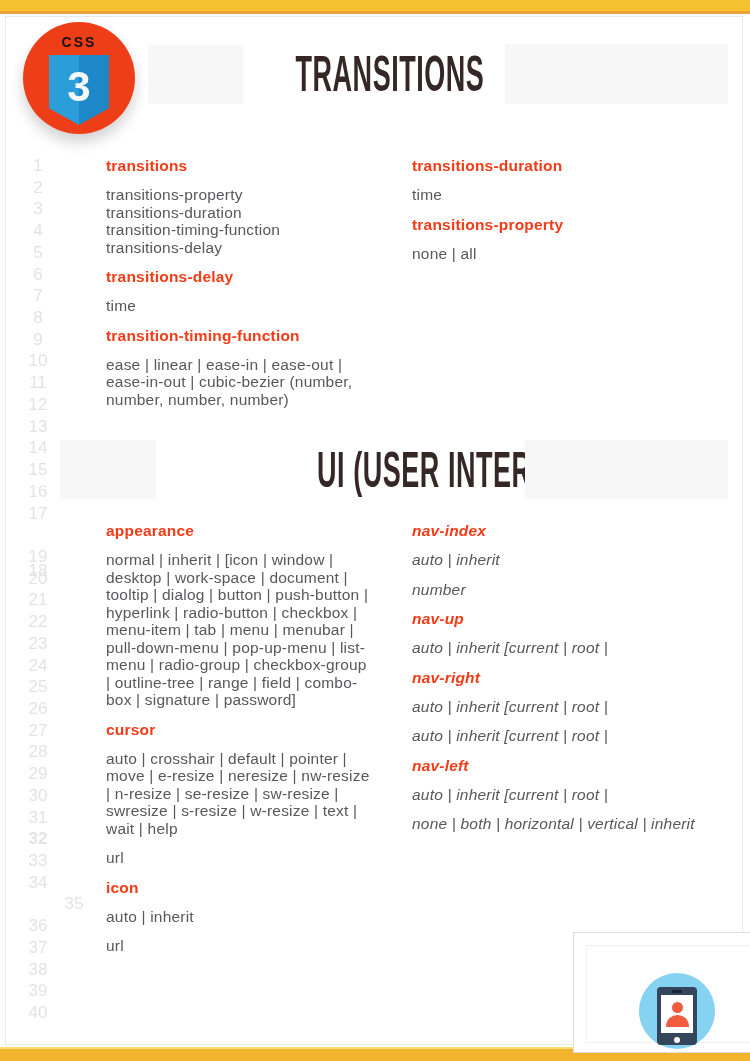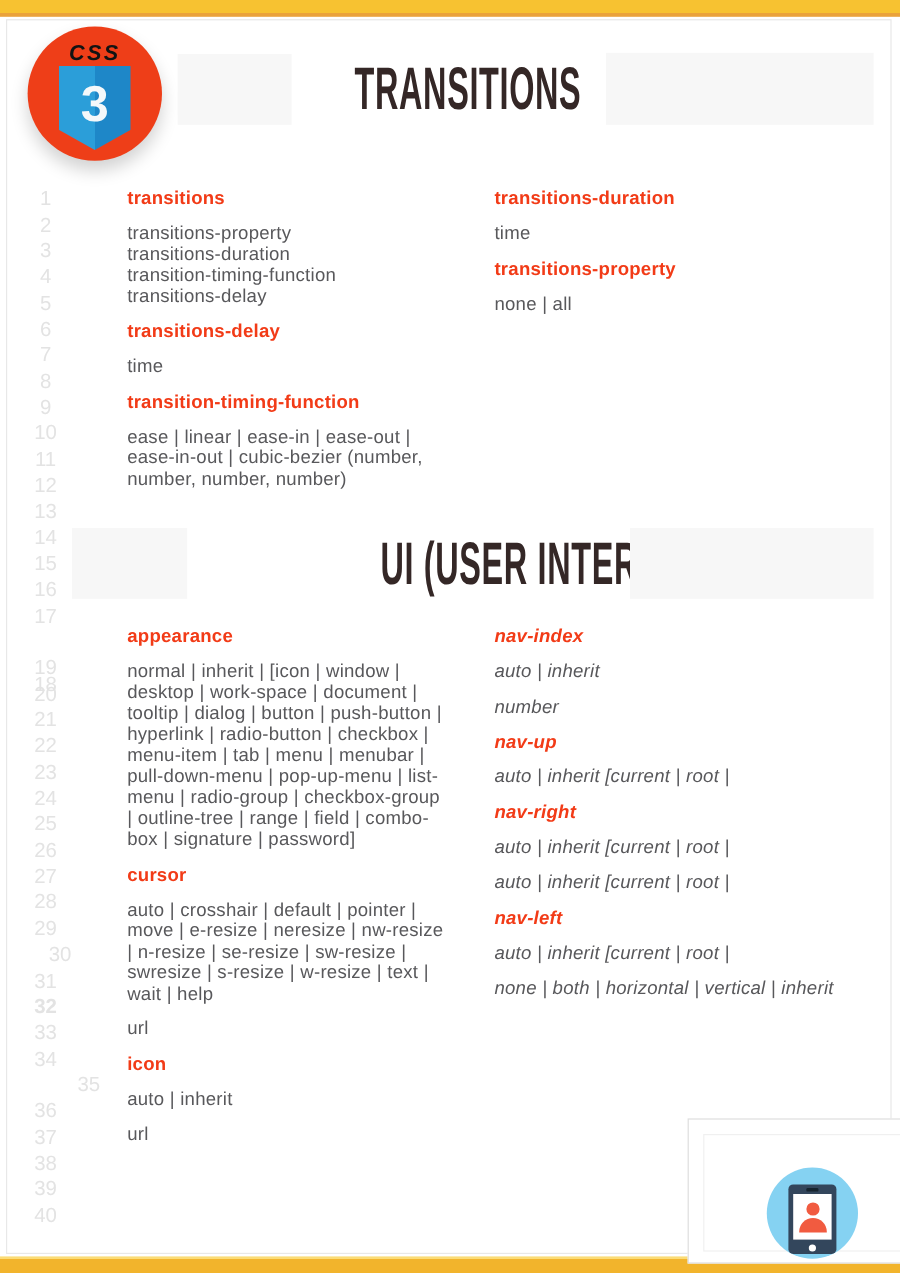--- a/index.html
+++ b/index.html
@@ -14,21 +14,21 @@
   .bottom-bar{position:absolute;left:0;top:1047px;width:750px;height:14px;
     background:linear-gradient(#FBDC76 0 2px,#F2B42C 2px 14px);z-index:1;}
   
   .main-card{position:absolute;left:5px;top:16px;width:738px;height:1029px;
     background:#fff;border:1px solid #E8E8E8;box-sizing:border-box;z-index:2;}
   
   .logo-circle{position:absolute;left:23px;top:22px;width:112px;height:112px;
     border-radius:50%;background:#EE3E18;z-index:4;
     box-shadow:0 8px 14px rgba(0,0,0,.18);}
   .logo-css{position:absolute;left:0;top:12px;width:112px;text-align:center;
-    font-weight:bold;font-size:18px;letter-spacing:2px;color:#131313;font-style:italic;}
+    font-weight:bold;font-size:14px;letter-spacing:2px;color:#131313;}
   .logo-shield{position:absolute;left:26px;top:33px;width:60px;height:70px;
     background:linear-gradient(90deg,#2B9ED9 0 50%,#1E87C8 50% 100%);
     clip-path:polygon(0 0,100% 0,100% 76%,50% 100%,0 76%);}
   .logo-three{position:absolute;left:0;top:8px;width:60px;text-align:center;
     font-weight:bold;font-size:42px;line-height:48px;color:#F4F8FA;}
   
   .ph-box{position:absolute;background:#F7F7F7;z-index:3;}
   .sec-title{position:absolute;text-align:center;color:#342726;z-index:3;
     font-weight:bold;}
   .sec-title .stretch{display:inline-block;transform:scaleX(.54);
@@ -125,21 +125,21 @@
     <div class="line-number" style="top: 567.68px;">20</div>
     <div class="line-number" style="top: 589.4px;">21</div>
     <div class="line-number" style="top: 611.12px;">22</div>
     <div class="line-number" style="top: 632.84px;">23</div>
     <div class="line-number" style="top: 654.56px;">24</div>
     <div class="line-number" style="top: 676.28px;">25</div>
     <div class="line-number" style="top: 698px;">26</div>
     <div class="line-number" style="top: 719.72px;">27</div>
     <div class="line-number" style="top: 741.44px;">28</div>
     <div class="line-number" style="top: 763.16px;">29</div>
-    <div class="line-number" style="top: 784.88px; margin-left: 12px;">30</div>
+    <div class="line-number" style="top: 784.88px;">30</div>
     <div class="line-number" style="top: 806.6px;">31</div>
     <div class="line-number" style="top: 828.32px; font-weight: bold;">32</div>
     <div class="line-number" style="top: 850.04px;">33</div>
     <div class="line-number" style="top: 871.76px;">34</div>
     <div class="line-number" style="top: 893.48px; margin-left: 36px;">35</div>
     <div class="line-number" style="top: 915.2px;">36</div>
     <div class="line-number" style="top: 936.92px;">37</div>
     <div class="line-number" style="top: 958.64px;">38</div>
     <div class="line-number" style="top: 980.36px;">39</div>
     <div class="line-number" style="top: 1002.08px;">40</div>

